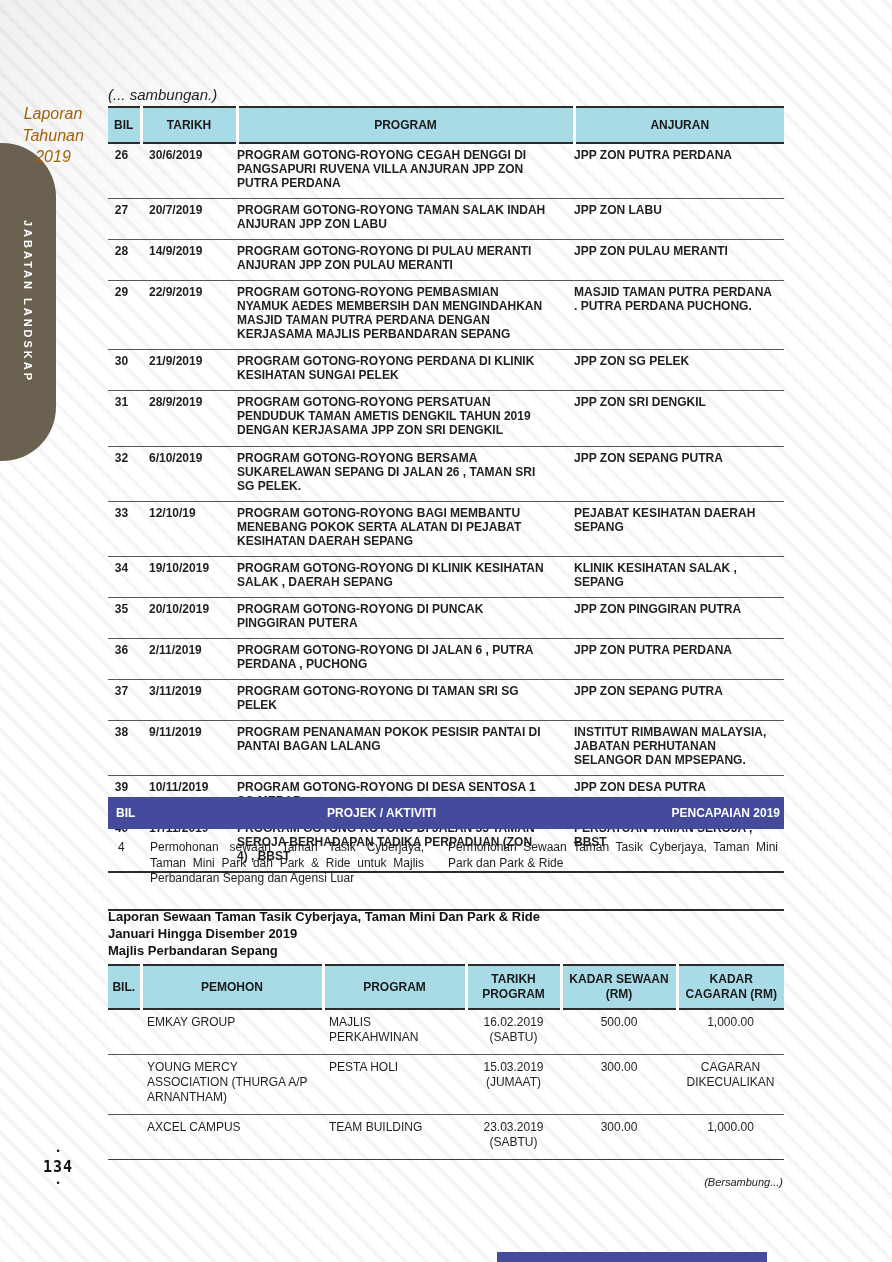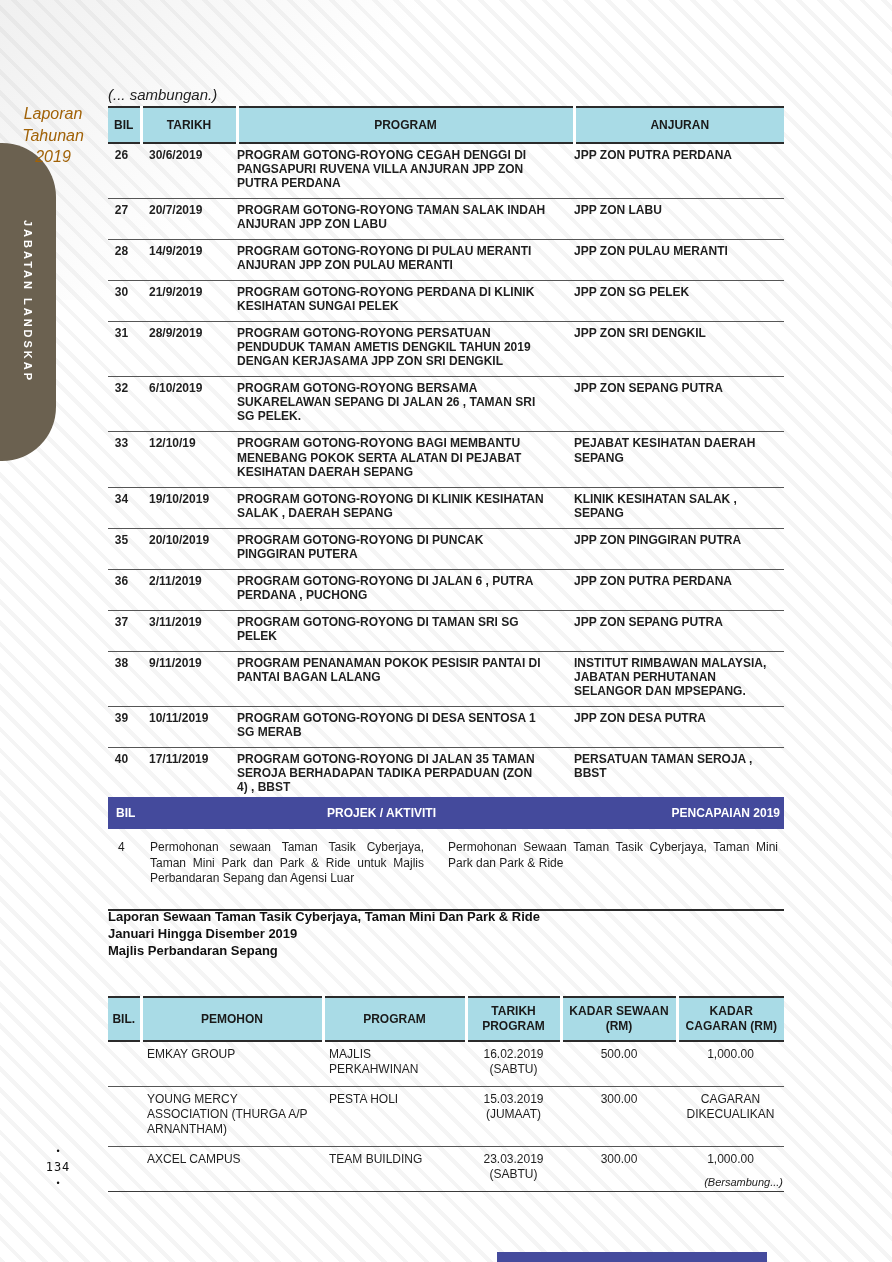--- a/index.html
+++ b/index.html
@@ -72,40 +72,40 @@
   .t2 tbody td.c-bil { text-align:left; padding-left:10px; }
   .t2 tbody td.c-projek { padding-right:16px; }
 
   
   .rental-heading {
     position:absolute; top:908px; left:0; width:676px;
     font-size:13px; font-weight:bold; line-height:1.32; color:#111;
   }
 
   
-  .sec3 { position:absolute; top:964px; left:0;margin-top:32px; }
+  .sec3 { position:absolute; top:964px; left:0; }
   .t3 thead th {
     background:#a9dbe6; color:#1a1a1a; font-size:12px; font-weight:bold;
     text-align:center; vertical-align:middle; padding:6px 3px;
     border-top:2px solid #2b2b2b; border-bottom:2px solid #2b2b2b;
     white-space:pre-line; line-height:1.25;
   }
   .t3 thead th + th { border-left:3px solid #ffffff; }
   .t3 tbody td {
     font-size:12px; line-height:1.25; padding:5px 4px 9px;
     border-bottom:1px solid #565656; color:#1f1f1f;
   }
   .t3 tbody tr:last-child td { border-bottom:1.5px solid #3a3a3a; }
   .t3 .c-pemohon, .t3 .c-program { text-align:left; padding-left:6px; }
   .t3 .c-tarikh, .t3 .c-sewaan, .t3 .c-cagaran { text-align:center; white-space:pre-line; }
 
   
   .page-num-block { position:absolute; left:38px; top:1146px; width:40px; text-align:center; color:#111; }
   .page-num-block .dot { font-size:9px; line-height:10px; }
-  .page-num-block .num { font-family:"DejaVu Sans Mono", monospace; font-weight:normal; font-size:12px; line-height:22px; letter-spacing:1px; }
+  .page-num-block .num { font-family:"DejaVu Sans Mono", monospace; font-weight:bold; font-size:15px; line-height:22px; letter-spacing:1px; }
   .bersambung { position:absolute; right:109px; top:1176px; font-style:italic; font-size:11px; color:#222; }
   .bottom-bar { position:absolute; left:497px; top:1252px; width:270px; height:10px; background:#454b9d; }
 </style>
 </head>
 <body>
 
 <div class="corner-wash"></div>
 
 <div class="side-tab">
   <span>JABATAN LANDSKAP</span>
@@ -148,20 +148,26 @@
           <td class="c-bil">27</td>
           <td class="c-tarikh">20/7/2019</td>
           <td class="c-prog">PROGRAM GOTONG-ROYONG TAMAN SALAK INDAH ANJURAN JPP ZON LABU</td>
           <td class="c-anj">JPP ZON LABU</td>
         </tr>
         <tr>
           <td class="c-bil">28</td>
           <td class="c-tarikh">14/9/2019</td>
           <td class="c-prog">PROGRAM GOTONG-ROYONG DI PULAU MERANTI ANJURAN JPP ZON PULAU MERANTI</td>
           <td class="c-anj">JPP ZON PULAU MERANTI</td>
+        </tr>
+        <tr>
+          <td class="c-bil">29</td>
+          <td class="c-tarikh">22/9/2019</td>
+          <td class="c-prog">PROGRAM GOTONG-ROYONG PEMBASMIAN NYAMUK AEDES MEMBERSIH DAN MENGINDAHKAN MASJID TAMAN PUTRA PERDANA DENGAN KERJASAMA MAJLIS PERBANDARAN SEPANG</td>
+          <td class="c-anj">MASJID TAMAN PUTRA PERDANA . PUTRA PERDANA PUCHONG.</td>
         </tr>
         <tr>
           <td class="c-bil">30</td>
           <td class="c-tarikh">21/9/2019</td>
           <td class="c-prog">PROGRAM GOTONG-ROYONG PERDANA DI KLINIK KESIHATAN SUNGAI PELEK</td>
           <td class="c-anj">JPP ZON SG PELEK</td>
         </tr>
         <tr>
           <td class="c-bil">31</td>
           <td class="c-tarikh">28/9/2019</td>

